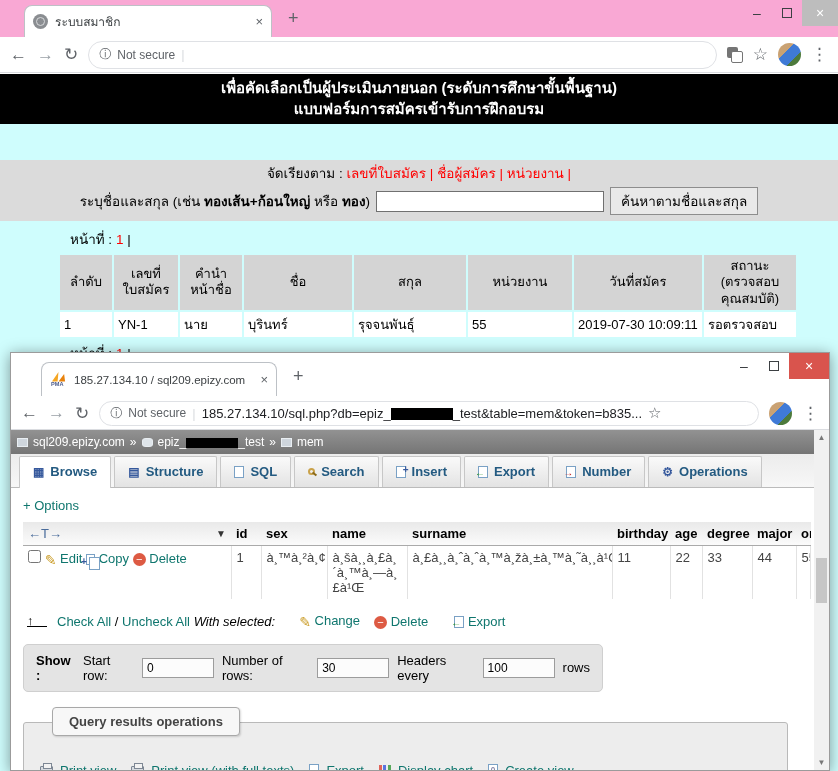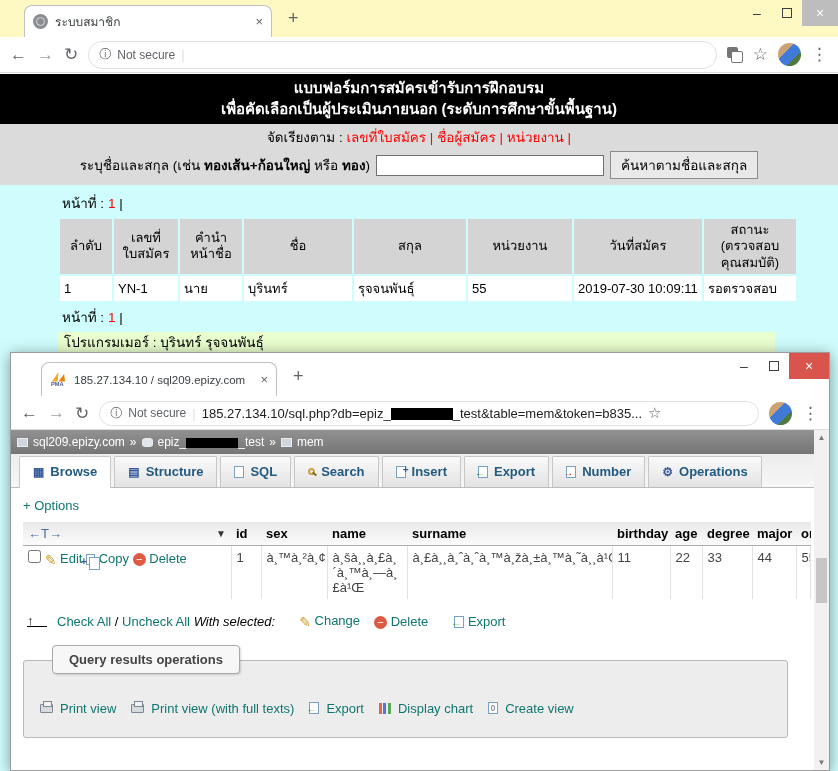--- a/index.html
+++ b/index.html
@@ -32,33 +32,33 @@
   .avatar { width:23px; height:23px; border-radius:50%;
             background:linear-gradient(135deg,#caa273 35%,#3f7ad6 35% 68%,#4d7a3c 68%); }
   .globe { width:15px; height:15px; border-radius:50%; background:#8a8d91; position:relative; flex:0 0 auto; }
   .globe::after { content:""; position:absolute; inset:3px; border-radius:50%; border:1px solid #d7d9db; }
   .transl { width:16px; height:16px; position:relative; }
   .transl::before { content:""; position:absolute; left:0; top:0; width:11px; height:11px; background:#757575; border-radius:2px; }
   .transl::after { content:""; position:absolute; right:0; bottom:0; width:10px; height:10px; background:#fff; border:1.5px solid #757575; border-radius:2px; }
 
   
   .topwin { position:absolute; inset:0; }
-  .topwin .tabstrip { position:relative; height:37px; background:#fef9c3; }
+  .topwin .tabstrip { position:relative; height:37px; background:#f9a8d4; }
   .topwin .toolbar { height:36px; }
   .thaipage { position:absolute; left:0; right:0; top:74px; bottom:0; background:#cffdfd; }
   .blackband { background:#000; color:#fff; text-align:center; font-size:15px; font-weight:bold;
                padding:3px 0 5px; line-height:1.4; }
-  .grayband { background:#dbdbdb; text-align:center; font-size:13.5px; padding:2px 0 6px; }
+  .grayband { background:#dbdbdb; text-align:center; font-size:13.5px; padding:2px 0 6px;margin-top:36px; }
   .grayband .rlink { color:#f00; }
   .searchline { display:flex; align-items:center; justify-content:center; gap:6px; margin-top:3px; font-size:13.5px; }
   .searchline input { width:228px; height:21px; border:1px solid #707070; background:#fff; }
   .searchline button { font-size:13.5px; background:#e9e9e9; border:1px solid #8d8d8d; padding:2px 10px;
                        font-family:Liberation Sans, sans-serif;text-align:right; }
   .pagebody { padding:4px 0 0 58px; font-size:13.5px; }
-  .pageline { margin:3px 4px; }
+  .pageline { margin:3px 12px; }
   .pageline .pnum { color:#f00; }
   .memtable { border-spacing:2px; border-collapse:separate; margin-top:2px; }
   .memtable th { background:#d4d4d4; font-weight:normal; text-align:center; font-size:13px;
                  padding:3px 6px; white-space:pre-line; line-height:1.25; }
   .memtable td { background:#fff; font-size:13px; padding:2px 4px; }
   .greenbox { background:#eaffcf; width:717px; padding:2px 6px; font-size:13.5px; line-height:1.35; margin-top:4px; }
   .centerlinks { text-align:center; font-size:13.5px; margin-top:6px; line-height:1.45; }
   .backlink { color:#900; }
 
   
@@ -157,22 +157,22 @@
         <span class="odiv">|</span>
       </div>
       <span class="transl"></span>
       <span class="navic">☆</span>
       <span class="avatar"></span>
       <span class="navic">⋮</span>
     </div>
 
     <div class="thaipage">
       <div class="blackband">
+        <div>เพื่อคัดเลือกเป็นผู้ประเมินภายนอก (ระดับการศึกษาขั้นพื้นฐาน)</div>
         <div>แบบฟอร์มการสมัครเข้ารับการฝึกอบรม</div>
-        <div>เพื่อคัดเลือกเป็นผู้ประเมินภายนอก (ระดับการศึกษาขั้นพื้นฐาน)</div>
       </div>
       <div class="grayband">
         <div>
           <span>จัดเรียงตาม :</span>
           <span class="rlink">เลขที่ใบสมัคร</span>
           <span class="rlink">|</span>
           <span class="rlink">ชื่อผู้สมัคร</span>
           <span class="rlink">|</span>
           <span class="rlink">หน่วยงาน</span>
           <span class="rlink">|</span>
@@ -361,20 +361,30 @@
         <span class="uparrow">↑</span>
         <span><a class="bluelink" href="#">Check All</a>
         <span>/</span>
         <a class="bluelink" href="#">Uncheck All</a>
         <i>With selected:</i></span>
         <span style="margin-left:14px"><span class="pencil ic">✎</span> <a class="bluelink" href="#">Change</a></span>
         <span style="margin-left:4px"><span class="delcirc ic">−</span> <a class="bluelink" href="#">Delete</a></span>
         <span style="margin-left:16px"><span class="pg grn ic"></span> <a class="bluelink" href="#">Export</a></span>
       </div>
 
+      <div class="showbar">
+        <b>Show :</b>
+        <span>Start row:</span>
+        <input type="text" value="0" style="">
+        <span>Number of rows:</span>
+        <input type="text" value="30" style="">
+        <span>Headers every</span>
+        <input type="text" value="100" style="">
+        <span>rows</span>
+      </div>
 
       <div class="qops">
         <div class="legendbox">Query results operations</div>
         <div class="oplinks">
           <span class="printer ic"></span>
           <a class="bluelink" href="#">Print view</a>
           <span class="printer ic" style="margin-left:8px"></span>
           <a class="bluelink" href="#">Print view (with full texts)</a>
           <span class="pg grn ic" style="margin-left:8px"></span>
           <a class="bluelink" href="#">Export</a>

